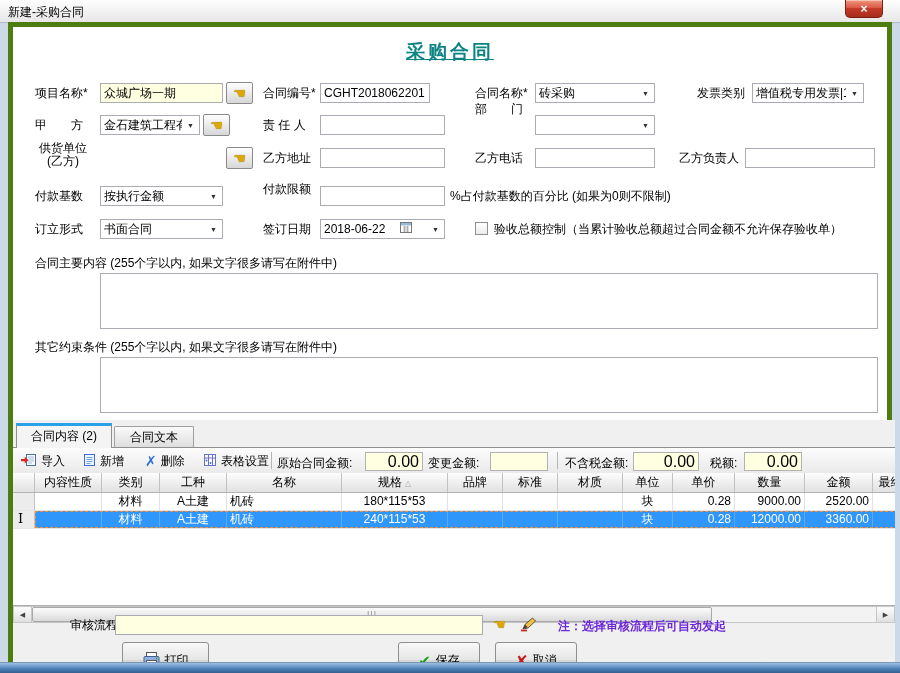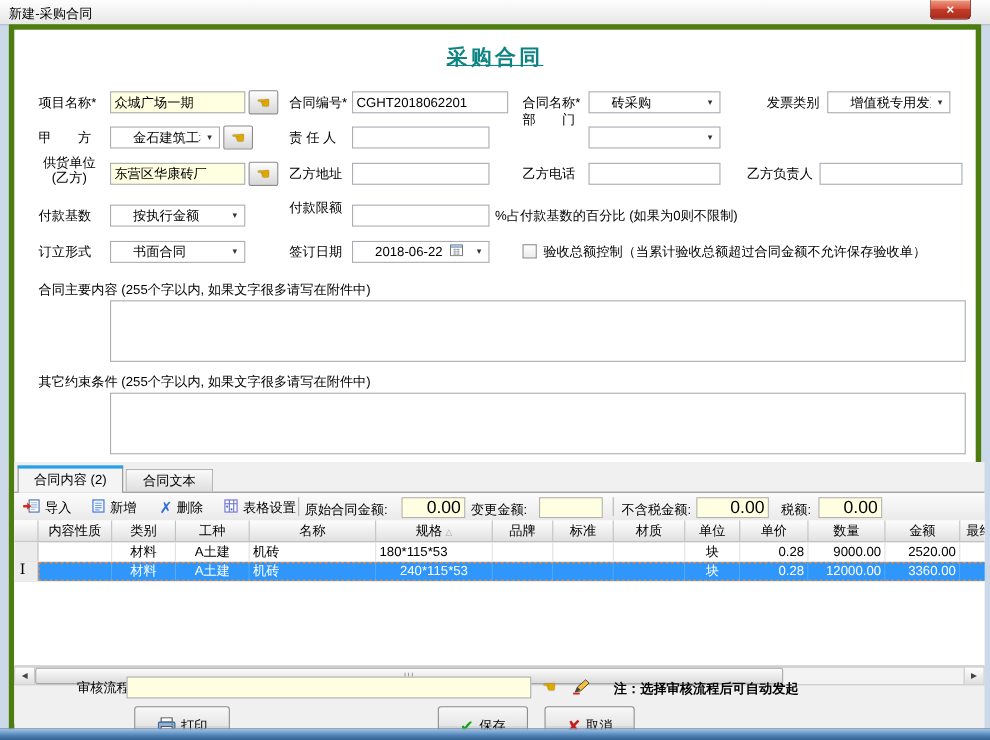--- a/index.html
+++ b/index.html
@@ -21,21 +21,21 @@
   .bottom-strip{position:absolute;left:0;bottom:0;width:900px;height:10px;
                 background:linear-gradient(#9cc0e4,#4a7fb4 60%,#335f8e);border-top:1px solid #7a97b5;}
   .heading{position:absolute;top:12px;left:0;right:0;text-align:center;font-size:19px;
            font-weight:bold;letter-spacing:3px;color:#0d8383;text-decoration:underline;}
   
   .lbl{position:absolute;line-height:20px;white-space:pre-line;}
   .txt{position:absolute;height:20px;border:1px solid #a9acb2;background:#fff;font-size:12px;
        padding:0 3px;box-sizing:border-box;font-family:inherit;}
   .yellow{background:#ffffe1;}
   .combo{position:absolute;height:20px;border:1px solid #a9acb2;background:#fff;box-sizing:border-box;
-         display:flex;align-items:center;padding-left:20px;cursor:default;overflow:hidden;}
+         display:flex;align-items:center;padding-left:3px;cursor:default;overflow:hidden;}
   .combo .ctext{white-space:nowrap;overflow:hidden;}
   .arr{margin-left:auto;font-size:7px;color:#333;padding:0 5px;flex:none;}
   .pick{position:absolute;width:27px;height:22px;border:1px solid #8a8a8a;border-radius:2px;
         background:linear-gradient(#fefefe,#d7d7d7);display:flex;align-items:center;
         justify-content:center;cursor:pointer;padding:0;}
   .hand{color:#dfa800;font-size:14px;line-height:14px;text-shadow:0 0 1px #6b5200;}
   .ta{position:absolute;border:1px solid #a9acb2;background:#fff;resize:none;box-sizing:border-box;
       font-family:inherit;font-size:12px;}
   .checkbox{position:absolute;width:13px;height:13px;border:1px solid #8f8f8f;
             background:linear-gradient(#fff,#ececec);box-sizing:border-box;cursor:pointer;}
@@ -80,21 +80,21 @@
            border:1px solid #c6c6c6;box-sizing:border-box;}
   .sbb{position:absolute;top:0;width:17px;height:15px;background:linear-gradient(#fdfdfd,#dfdfdf);
        font-size:7px;text-align:center;line-height:15px;color:#444;cursor:pointer;}
   .sbb.l{left:0;border-right:1px solid #c6c6c6;}
   .sbb.r{right:0;border-left:1px solid #c6c6c6;}
   .thumb{position:absolute;left:18px;top:0;width:680px;height:15px;border:1px solid #a8a8a8;
          border-radius:2px;background:linear-gradient(#fcfcfc,#dadada);box-sizing:border-box;cursor:pointer;}
   .grip{position:absolute;left:50%;top:2px;transform:translateX(-50%);font-size:9px;color:#8a8a8a;
         letter-spacing:1px;line-height:10px;}
   
-  .review-note{position:absolute;color:#000000;font-weight:bold;}
+  .review-note{position:absolute;color:#6d28d9;font-weight:bold;}
   .flaticon{position:absolute;background:transparent;border:none;cursor:pointer;padding:0;}
   
   .abtn{position:absolute;top:222px;height:36px;border:1px solid #8e8e8e;border-radius:3px;
         background:linear-gradient(#f8f8f8,#e6e6e6 49%,#d8d8d8 50%,#cfcfcf);
         display:flex;align-items:center;justify-content:center;gap:5px;font-size:12px;
         font-family:inherit;cursor:pointer;box-sizing:border-box;}
   .chk-green{color:#15a315;font-size:15px;font-weight:bold;line-height:15px;}
   .x-red{color:#c41d1d;font-size:15px;font-weight:bold;line-height:15px;}
 </style>
 </head>
@@ -108,21 +108,21 @@
 
   <div class="dialog">
     <div class="heading">采购合同</div>
 
     <span class="lbl" style="left:22px;top:56px">项目名称*</span>
     <input class="txt yellow" style="left: 87px; top: 56px; width: 123px;" value="众城广场一期">
     <button class="pick" style="left:213px;top:55px">
         <span class="hand">☚</span>
       </button>
     <span class="lbl" style="left:250px;top:56px">合同编号*</span>
-    <input class="txt" style="left: 307px; top: 56px; width: 142px;" value="CGHT2018062201">
+    <input class="txt" style="left: 307px; top: 56px; width: 110px;" value="CGHT2018062201">
     <span class="lbl" style="left:462px;top:56px">合同名称*</span>
     <div class="combo" style="left:522px;top:56px;width:120px">
       <span class="ctext">砖采购</span>
       <span class="arr">▼</span>
     </div>
     <span class="lbl" style="left:684px;top:56px">发票类别</span>
     <div class="combo" style="left:739px;top:56px;width:112px">
       <span class="ctext">增值税专用发票|16</span>
       <span class="arr">▼</span>
     </div>
@@ -138,21 +138,20 @@
     <span class="lbl" style="left:250px;top:88px">责 任 人</span>
     <input class="txt" style="left: 307px; top: 88px; width: 125px;" value="">
     <span class="lbl" style="left:462px;top:72px">部　　门</span>
     <div class="combo" style="left:522px;top:88px;width:120px">
       <span class="ctext"></span>
       <span class="arr">▼</span>
     </div>
 
     <span class="lbl" style="left:18px;top:115px;width:64px;line-height:13px;text-align:center">供货单位
 (乙方)</span>
-    <input class="txt yellow" style="left: 87px; top: 121px; width: 123px;" value="东营区华康砖厂">
     <button class="pick" style="left:213px;top:120px">
         <span class="hand">☚</span>
       </button>
     <span class="lbl" style="left:250px;top:121px">乙方地址</span>
     <input class="txt" style="left: 307px; top: 121px; width: 125px;" value="">
     <span class="lbl" style="left:462px;top:121px">乙方电话</span>
     <input class="txt" style="left: 522px; top: 121px; width: 120px;" value="">
     <span class="lbl" style="left:666px;top:121px">乙方负责人</span>
     <input class="txt" style="left: 732px; top: 121px; width: 130px;" value="">
 
@@ -259,21 +258,21 @@
             <div class="gc" style="width: 60px;">最终数量</div>
           </div>
         <div id="grid-rows">
             <div class="grow">
               <div class="gc ind" style="width: 22px;"></div>
               <div class="rdata">
                 <div class="gc" style="width: 67px; text-align: left;"></div>
                 <div class="gc" style="width: 58px; text-align: center;">材料</div>
                 <div class="gc" style="width: 67px; text-align: center;">A土建</div>
                 <div class="gc" style="width: 115px; text-align: left;">机砖</div>
-                <div class="gc" style="width: 106px; ">180*115*53</div>
+                <div class="gc" style="width: 106px; text-align: center;">180*115*53</div>
                 <div class="gc" style="width: 55px; text-align: left;"></div>
                 <div class="gc" style="width: 55px; text-align: left;"></div>
                 <div class="gc" style="width: 65px; text-align: left;"></div>
                 <div class="gc" style="width: 50px; text-align: center;">块</div>
                 <div class="gc" style="width: 62px; text-align: right;">0.28</div>
                 <div class="gc" style="width: 70px; text-align: right;">9000.00</div>
                 <div class="gc" style="width: 68px; text-align: right;">2520.00</div>
                 <div class="gc" style="width: 60px; text-align: right;"></div>
               </div>
             </div>

